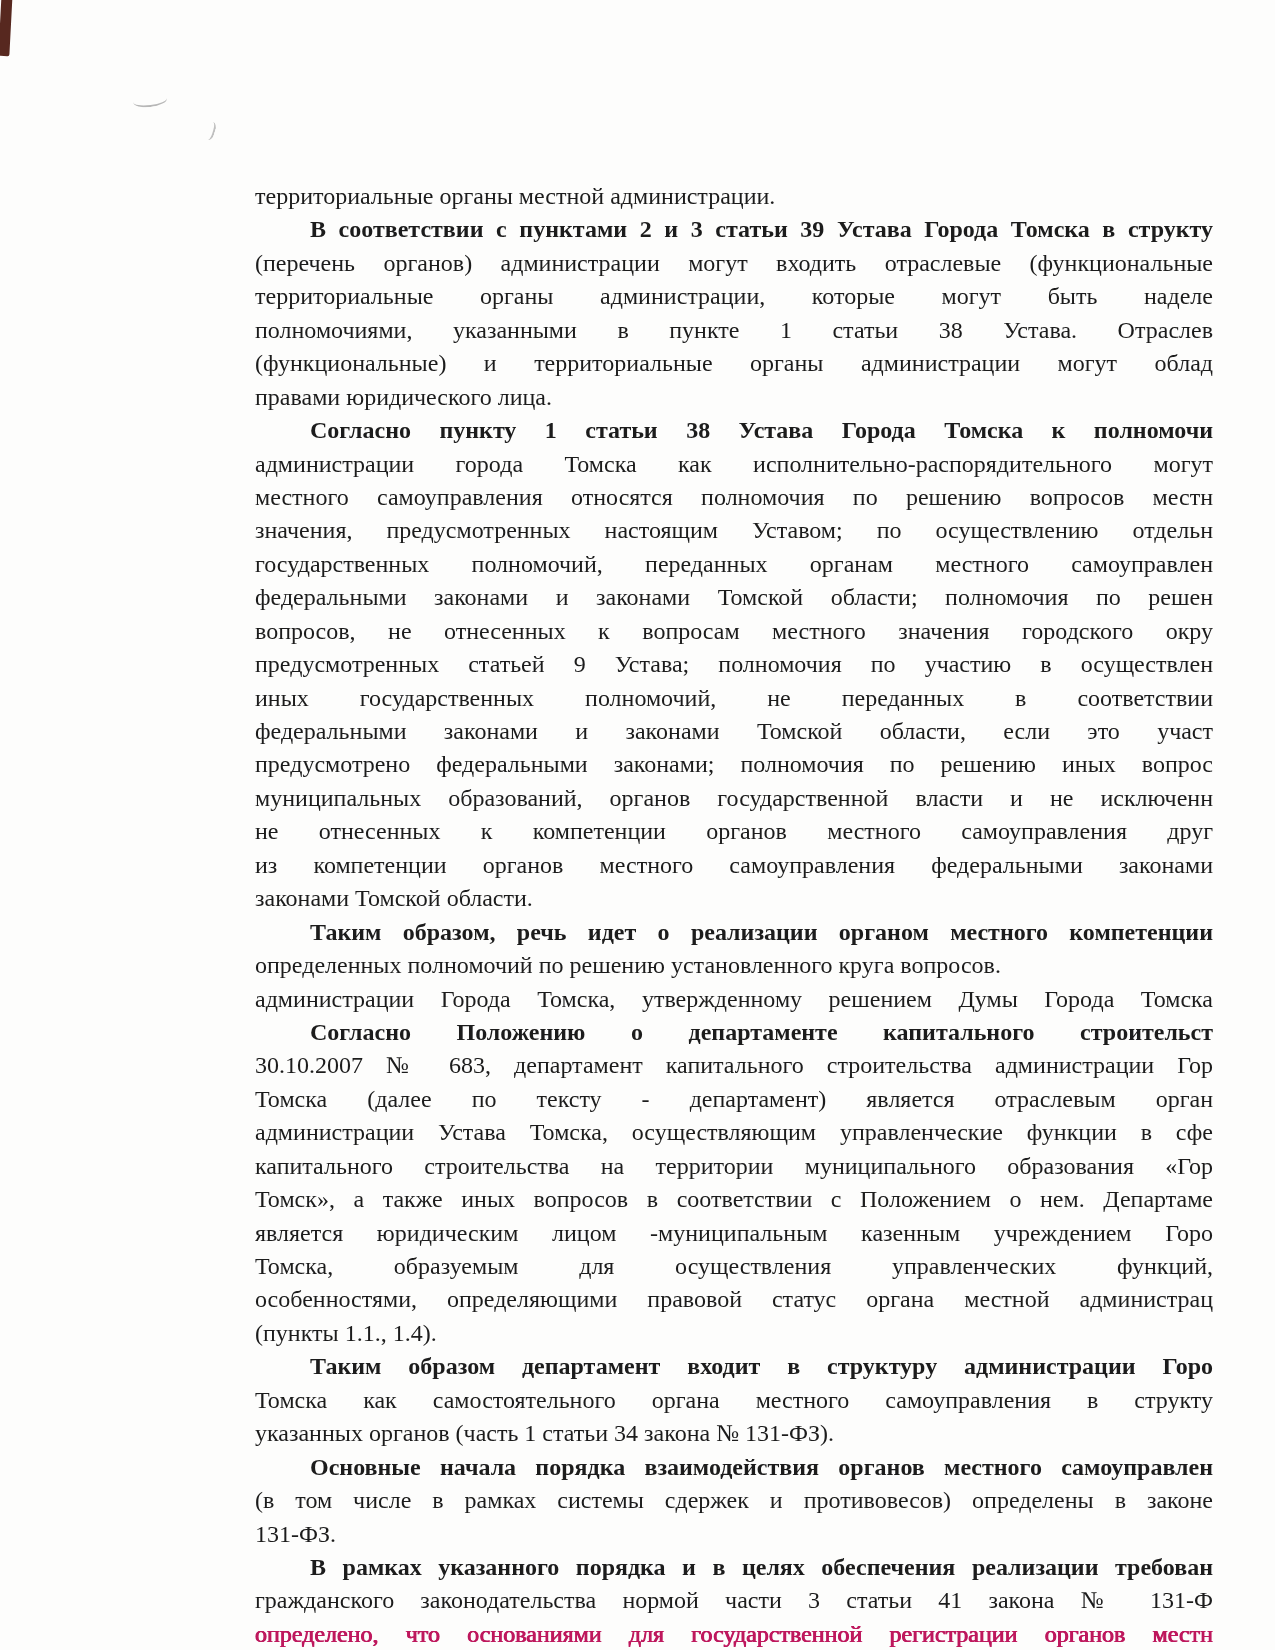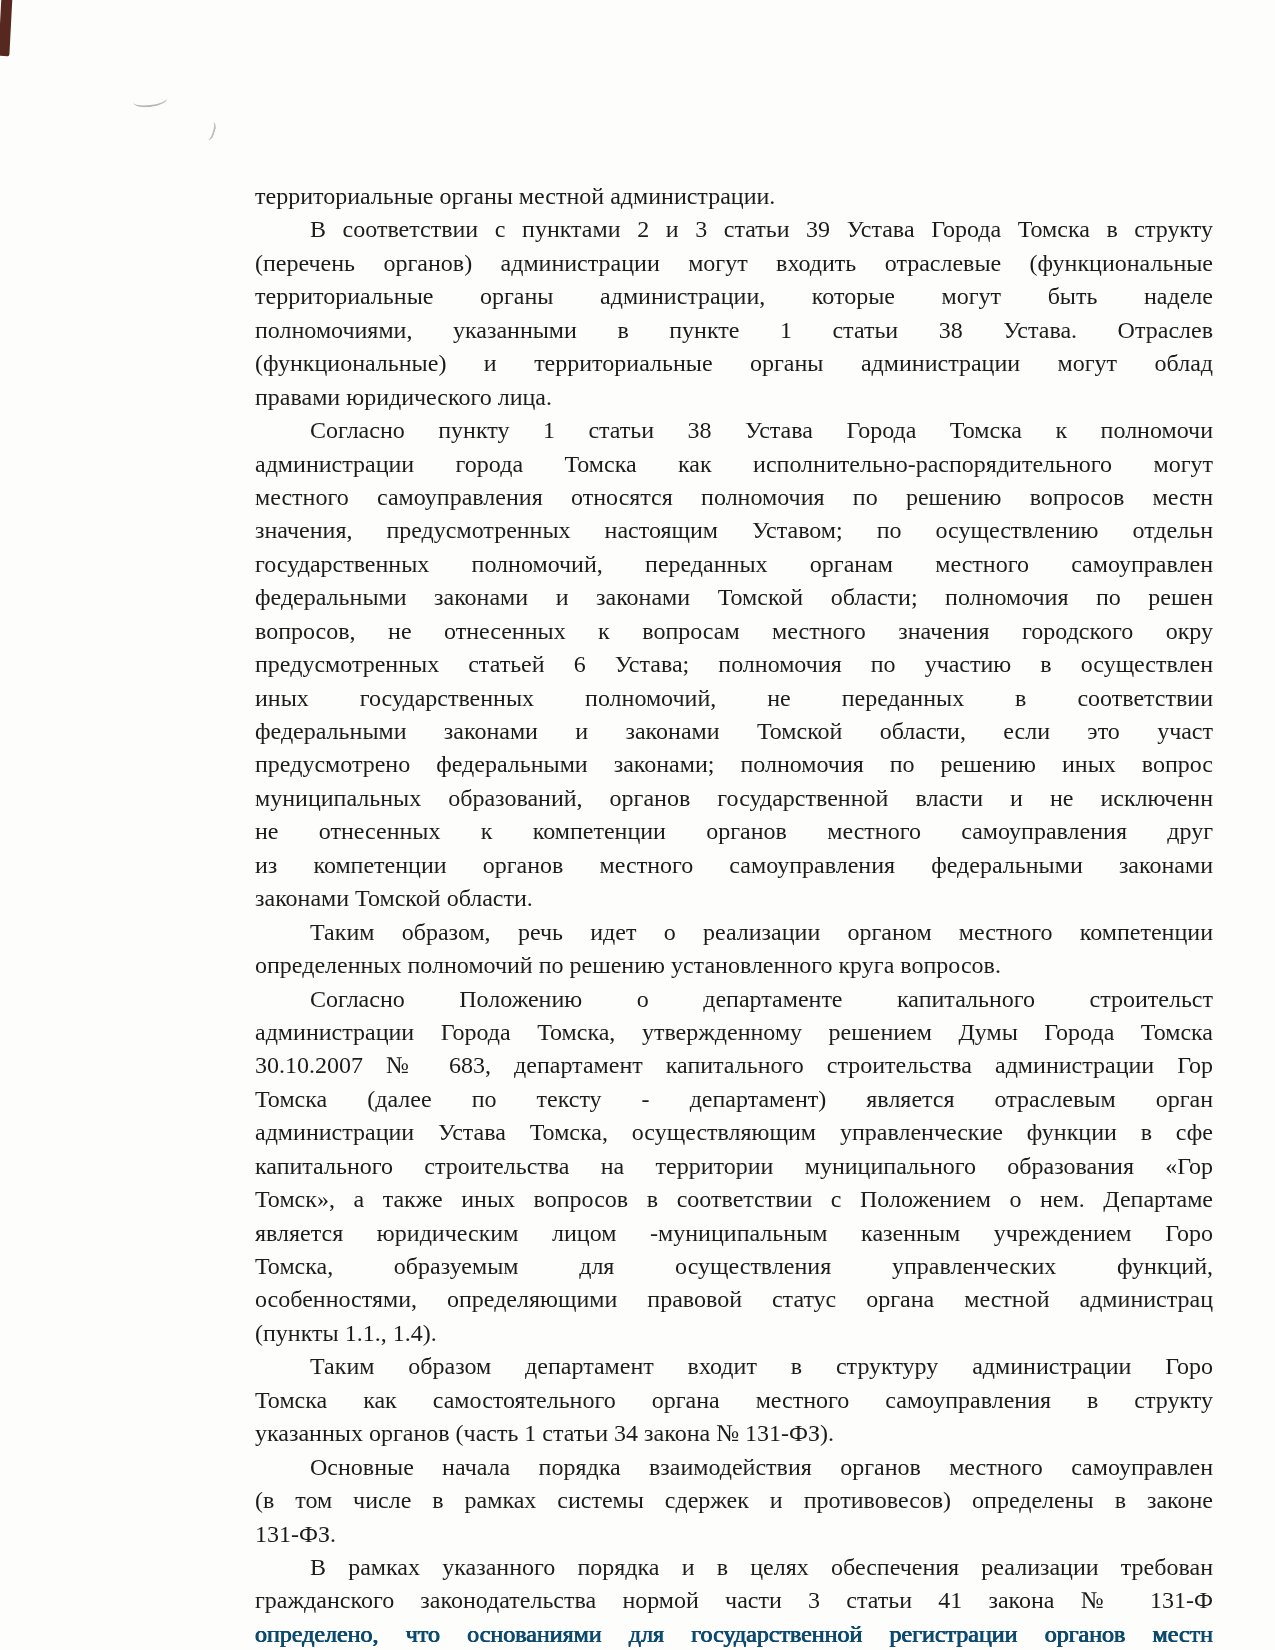--- a/index.html
+++ b/index.html
@@ -26,23 +26,23 @@
   }
   .line {
     line-height: 33.45px;
     height: 33.45px;
     text-align: justify;
     text-align-last: justify;
     white-space: normal;
     overflow: visible;
   }
   .line.last { text-align-last: left; }
-  .line.indent { text-indent: 55px; }
+  .line.indent { text-indent: 55px; font-weight: bold; }
   .line.dark {
-    color: #0c4a6e;
+    color: #be185d;
     text-shadow: 0.45px 0 0 currentColor, -0.45px 0 0 currentColor;
   }
   
   .corner-strip {
     position: absolute;
     left: 0;
     top: -8px;
     width: 11px;
     height: 64px;
     background: var(--artifact, #57281f);
@@ -85,32 +85,32 @@
       <div class="line">полномочиями, указанными в пункте 1 статьи 38 Устава. Отраслев</div>
       <div class="line">(функциональные) и территориальные органы администрации могут облад</div>
       <div class="line last">правами юридического лица.</div>
       <div class="line indent">Согласно пункту 1 статьи 38 Устава Города Томска к полномочи</div>
       <div class="line">администрации города Томска как исполнительно-распорядительного могут</div>
       <div class="line">местного самоуправления относятся полномочия по решению вопросов местн</div>
       <div class="line">значения, предусмотренных настоящим Уставом; по осуществлению отдельн</div>
       <div class="line">государственных полномочий, переданных органам местного самоуправлен</div>
       <div class="line">федеральными законами и законами Томской области; полномочия по решен</div>
       <div class="line">вопросов, не отнесенных к вопросам местного значения городского окру</div>
-      <div class="line">предусмотренных статьей 6 Устава; полномочия по участию в осуществлен</div>
+      <div class="line">предусмотренных статьей 9 Устава; полномочия по участию в осуществлен</div>
       <div class="line">иных государственных полномочий, не переданных в соответствии</div>
       <div class="line">федеральными законами и законами Томской области, если это участ</div>
       <div class="line">предусмотрено федеральными законами; полномочия по решению иных вопрос</div>
       <div class="line">муниципальных образований, органов государственной власти и не исключенн</div>
       <div class="line">не отнесенных к компетенции органов местного самоуправления друг</div>
       <div class="line">из компетенции органов местного самоуправления федеральными законами</div>
       <div class="line last">законами Томской области.</div>
       <div class="line indent">Таким образом, речь идет о реализации органом местного компетенции</div>
       <div class="line last">определенных полномочий по решению установленного круга вопросов.</div>
+      <div class="line">администрации Города Томска, утвержденному решением Думы Города Томска</div>
       <div class="line indent">Согласно Положению о департаменте капитального строительст</div>
-      <div class="line">администрации Города Томска, утвержденному решением Думы Города Томска</div>
       <div class="line">30.10.2007 № 683, департамент капитального строительства администрации Гор</div>
       <div class="line">Томска (далее по тексту - департамент) является отраслевым орган</div>
       <div class="line">администрации Устава Томска, осуществляющим управленческие функции в сфе</div>
       <div class="line">капитального строительства на территории муниципального образования «Гор</div>
       <div class="line">Томск», а также иных вопросов в соответствии с Положением о нем. Департаме</div>
       <div class="line">является юридическим лицом -муниципальным казенным учреждением Горо</div>
       <div class="line">Томска, образуемым для осуществления управленческих функций,</div>
       <div class="line">особенностями, определяющими правовой статус органа местной администрац</div>
       <div class="line last">(пункты 1.1., 1.4).</div>
       <div class="line indent">Таким образом департамент входит в структуру администрации Горо</div>

